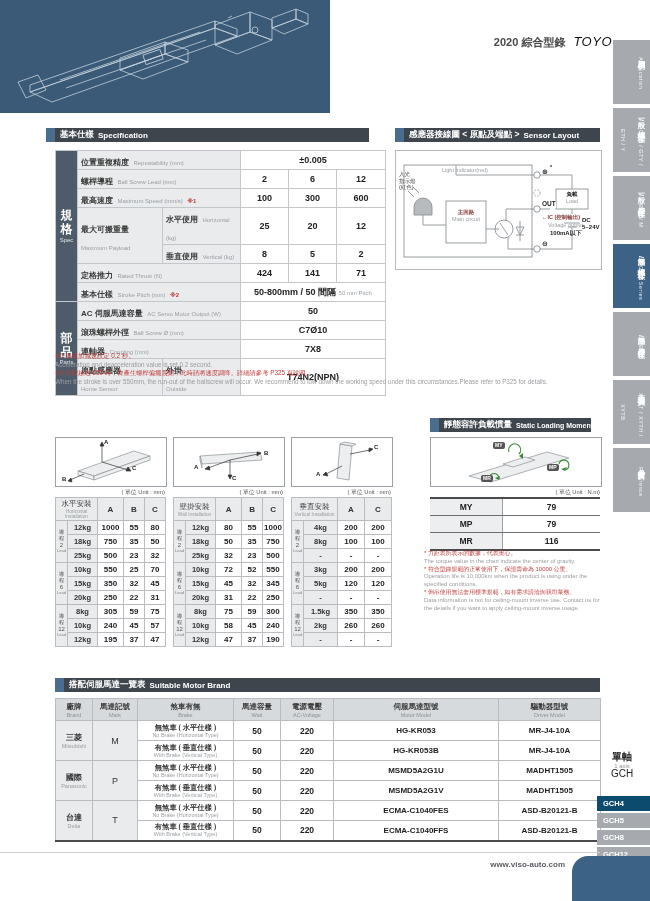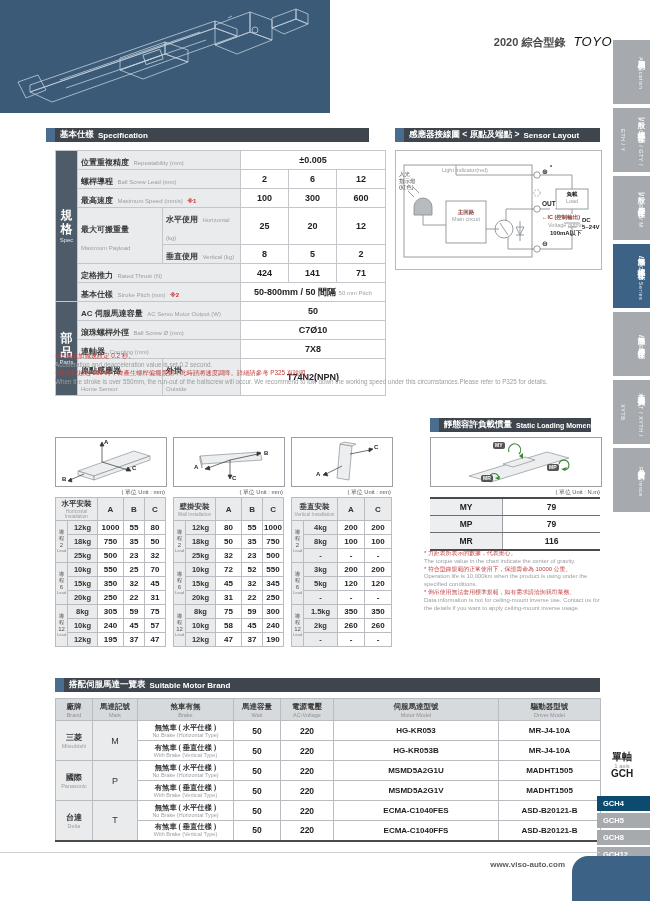--- a/index.html
+++ b/index.html
@@ -49,21 +49,21 @@
   
   .dbox{position:absolute;height:48px;border:1px solid #9aa0a5;background:#fff;}
   .unit{position:absolute;font-size:5.8px;color:#555;text-align:right;}
   .axis-lab{position:absolute;font-size:6px;font-weight:bold;color:#222;}
   .badge{position:absolute;background:#555;color:#fff;font-size:5px;font-weight:bold;padding:0 2px;border-radius:2px;line-height:7px;}
   
   .oh-host{position:absolute;top:497px;}
   .oh-table{border-collapse:collapse;table-layout:fixed;width:100%;border:1px solid #8d9296;}
   .oh-table th,.oh-table td{border:1px solid #b9bdc1;padding:0;text-align:center;overflow:hidden;}
   .oh-table thead th{background:#e9ebec;height:22px;}
-  .oh-nzh{font-size:7.5px;font-weight:bold;color:#3a3a3a;}
+  .oh-nzh{font-size:7.5px;font-weight:normal;color:#3a3a3a;}
   .oh-nen{font-size:4.8px;color:#9aa0a5;font-weight:normal;}
   .oh-col{font-size:8px;font-weight:bold;color:#333;}
   .oh-table tbody tr{height:14px;}
   .oh-lead{background:#e9ebec;vertical-align:middle;}
   .oh-lead-zh{width:7px;margin:0 auto;word-break:break-all;font-size:5.5px;color:#555;line-height:1.05;}
   .oh-lead-num{font-size:6px;color:#555;}
   .oh-lead-en{font-size:4.2px;color:#888;}
   .oh-kg{background:#e9ebec;font-size:7.5px;font-weight:bold;color:#333;}
   .oh-val{background:#fff;font-size:8px;font-weight:bold;color:#222;}
   
@@ -84,21 +84,21 @@
   .mt-ben{font-size:5.5px;color:#9aa0a5;}
   .mt-mark{background:#e9ebec;font-size:9px;color:#333;}
   .mt-brkzh{font-size:7.3px;font-weight:bold;color:#333;line-height:9px;font-family:Liberation Serif, serif;}
   .mt-brken{font-size:5.5px;color:#9aa0a5;line-height:7px;}
   .mt-num{font-size:8.5px;font-weight:bold;color:#222;}
   .mt-model{font-size:8px;font-weight:bold;color:#222;}
   
   .axis-block{position:absolute;left:594px;top:752px;width:56px;text-align:center;line-height:1.05;}
   .axis-zh{font-size:10px;font-weight:bold;color:#222;}
   .axis-en{font-size:6px;color:#8d9296;}
-  .axis-series{font-size:10px;font-weight:bold;color:#222;}
+  .axis-series{font-size:10px;font-weight:normal;color:#222;}
   .gch-tab{position:absolute;left:597px;width:53px;height:15px;background:#a6aaae;color:#fff;
            font-size:7.5px;font-weight:bold;line-height:15px;padding-left:6px;box-sizing:border-box;cursor:pointer;}
   .gch-tab.active{background:#0c4a6e;}
   
   .hairline{position:absolute;left:0;top:852px;width:600px;height:1px;background:#cfd2d5;}
   .footer-url{position:absolute;left:420px;top:860px;width:145px;text-align:right;font-size:8px;font-weight:bold;color:#5a5e62;cursor:pointer;}
   .corner-block{position:absolute;left:572px;top:856px;width:78px;height:45px;background:#3c6285;border-top-left-radius:16px;}
 </style>
 </head>
 <body>

